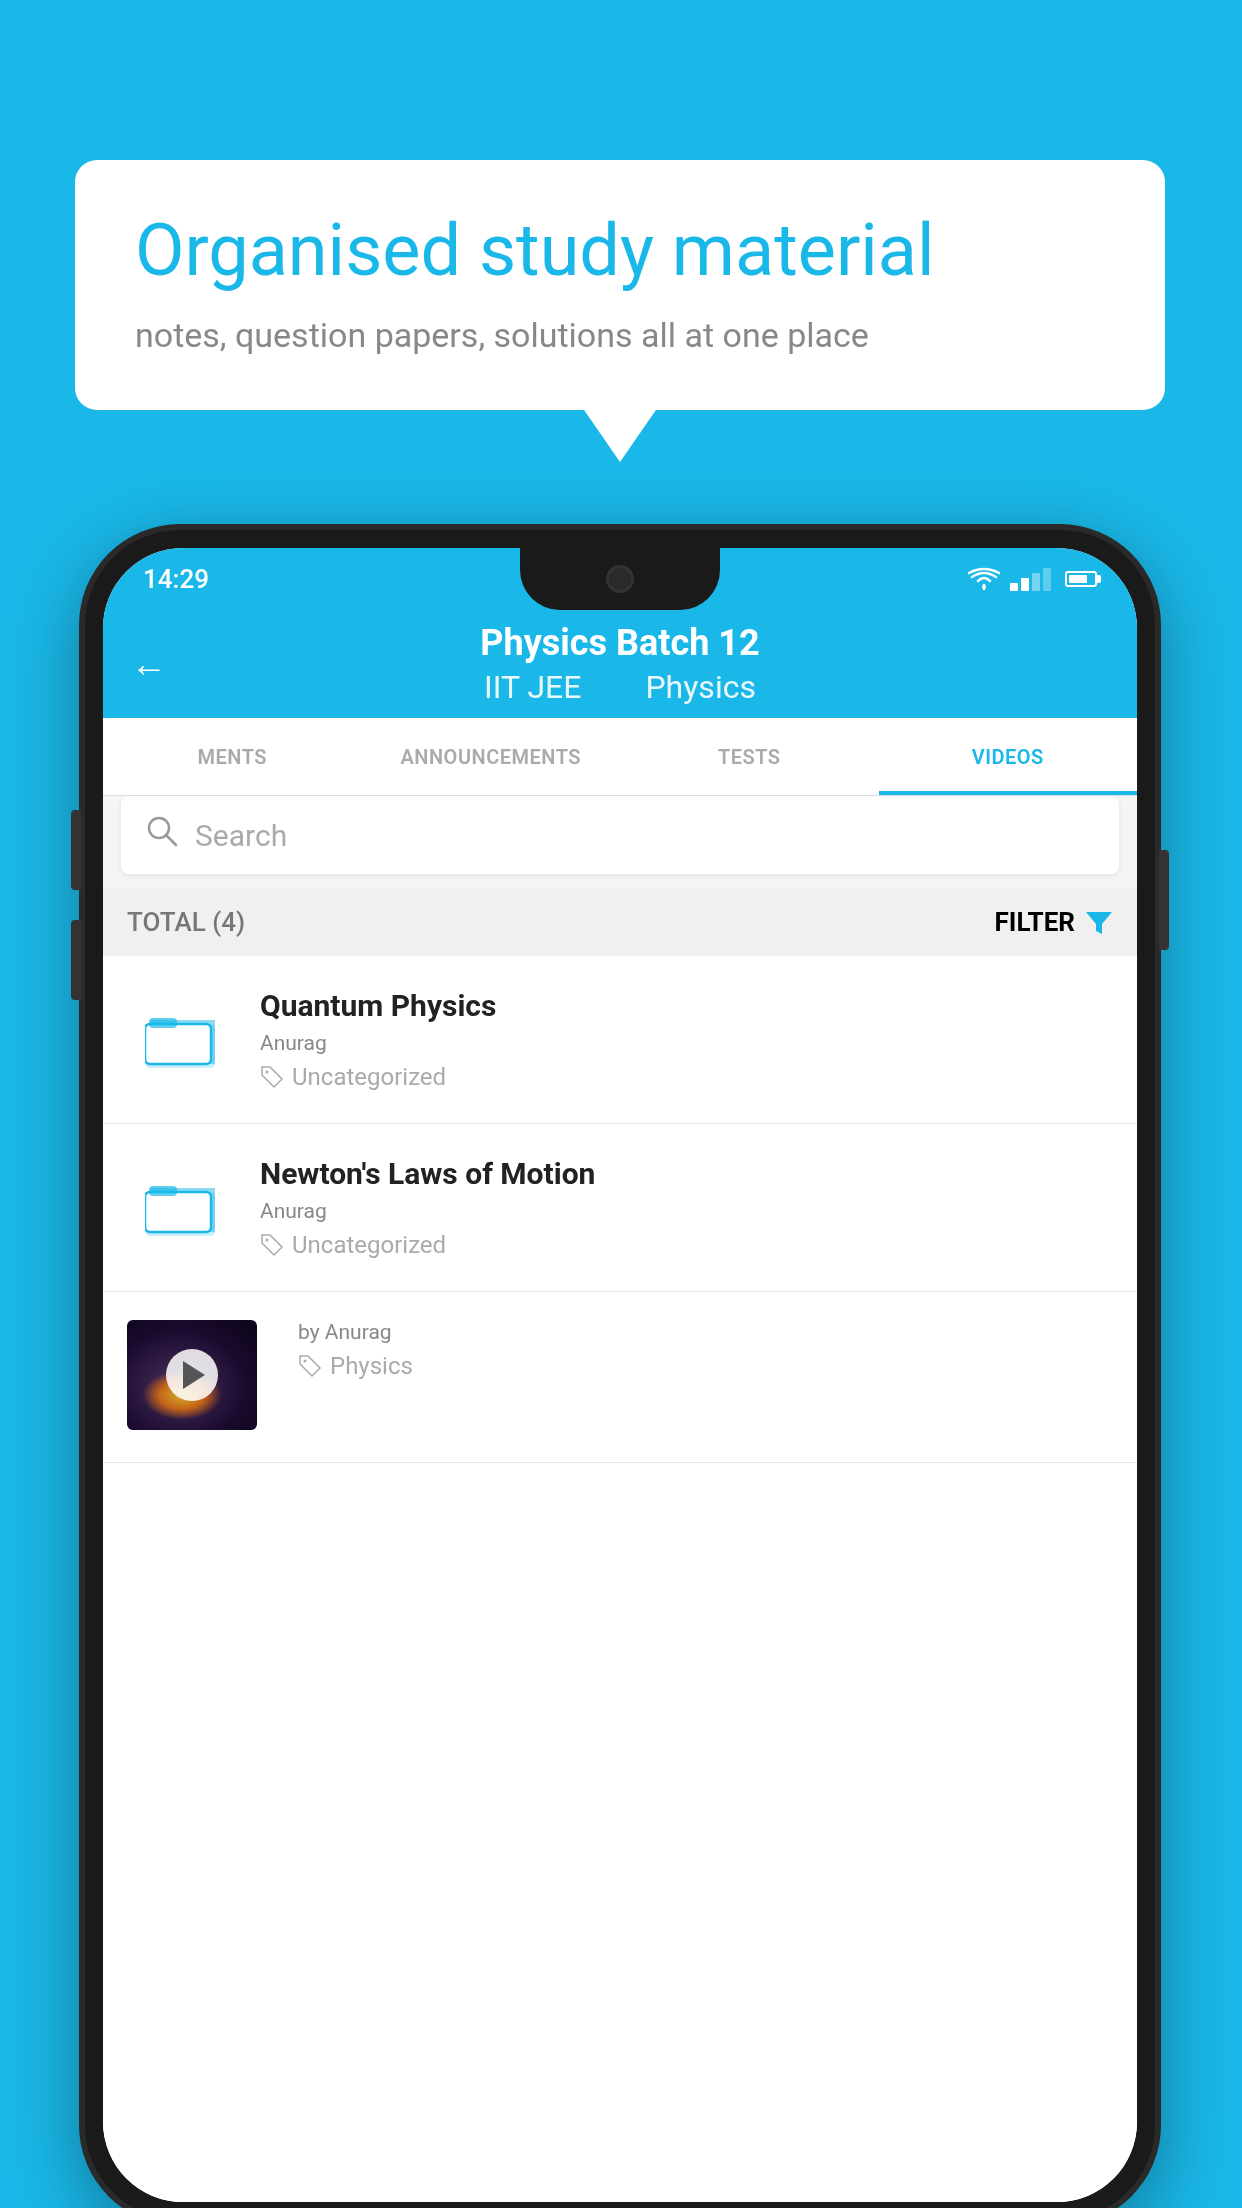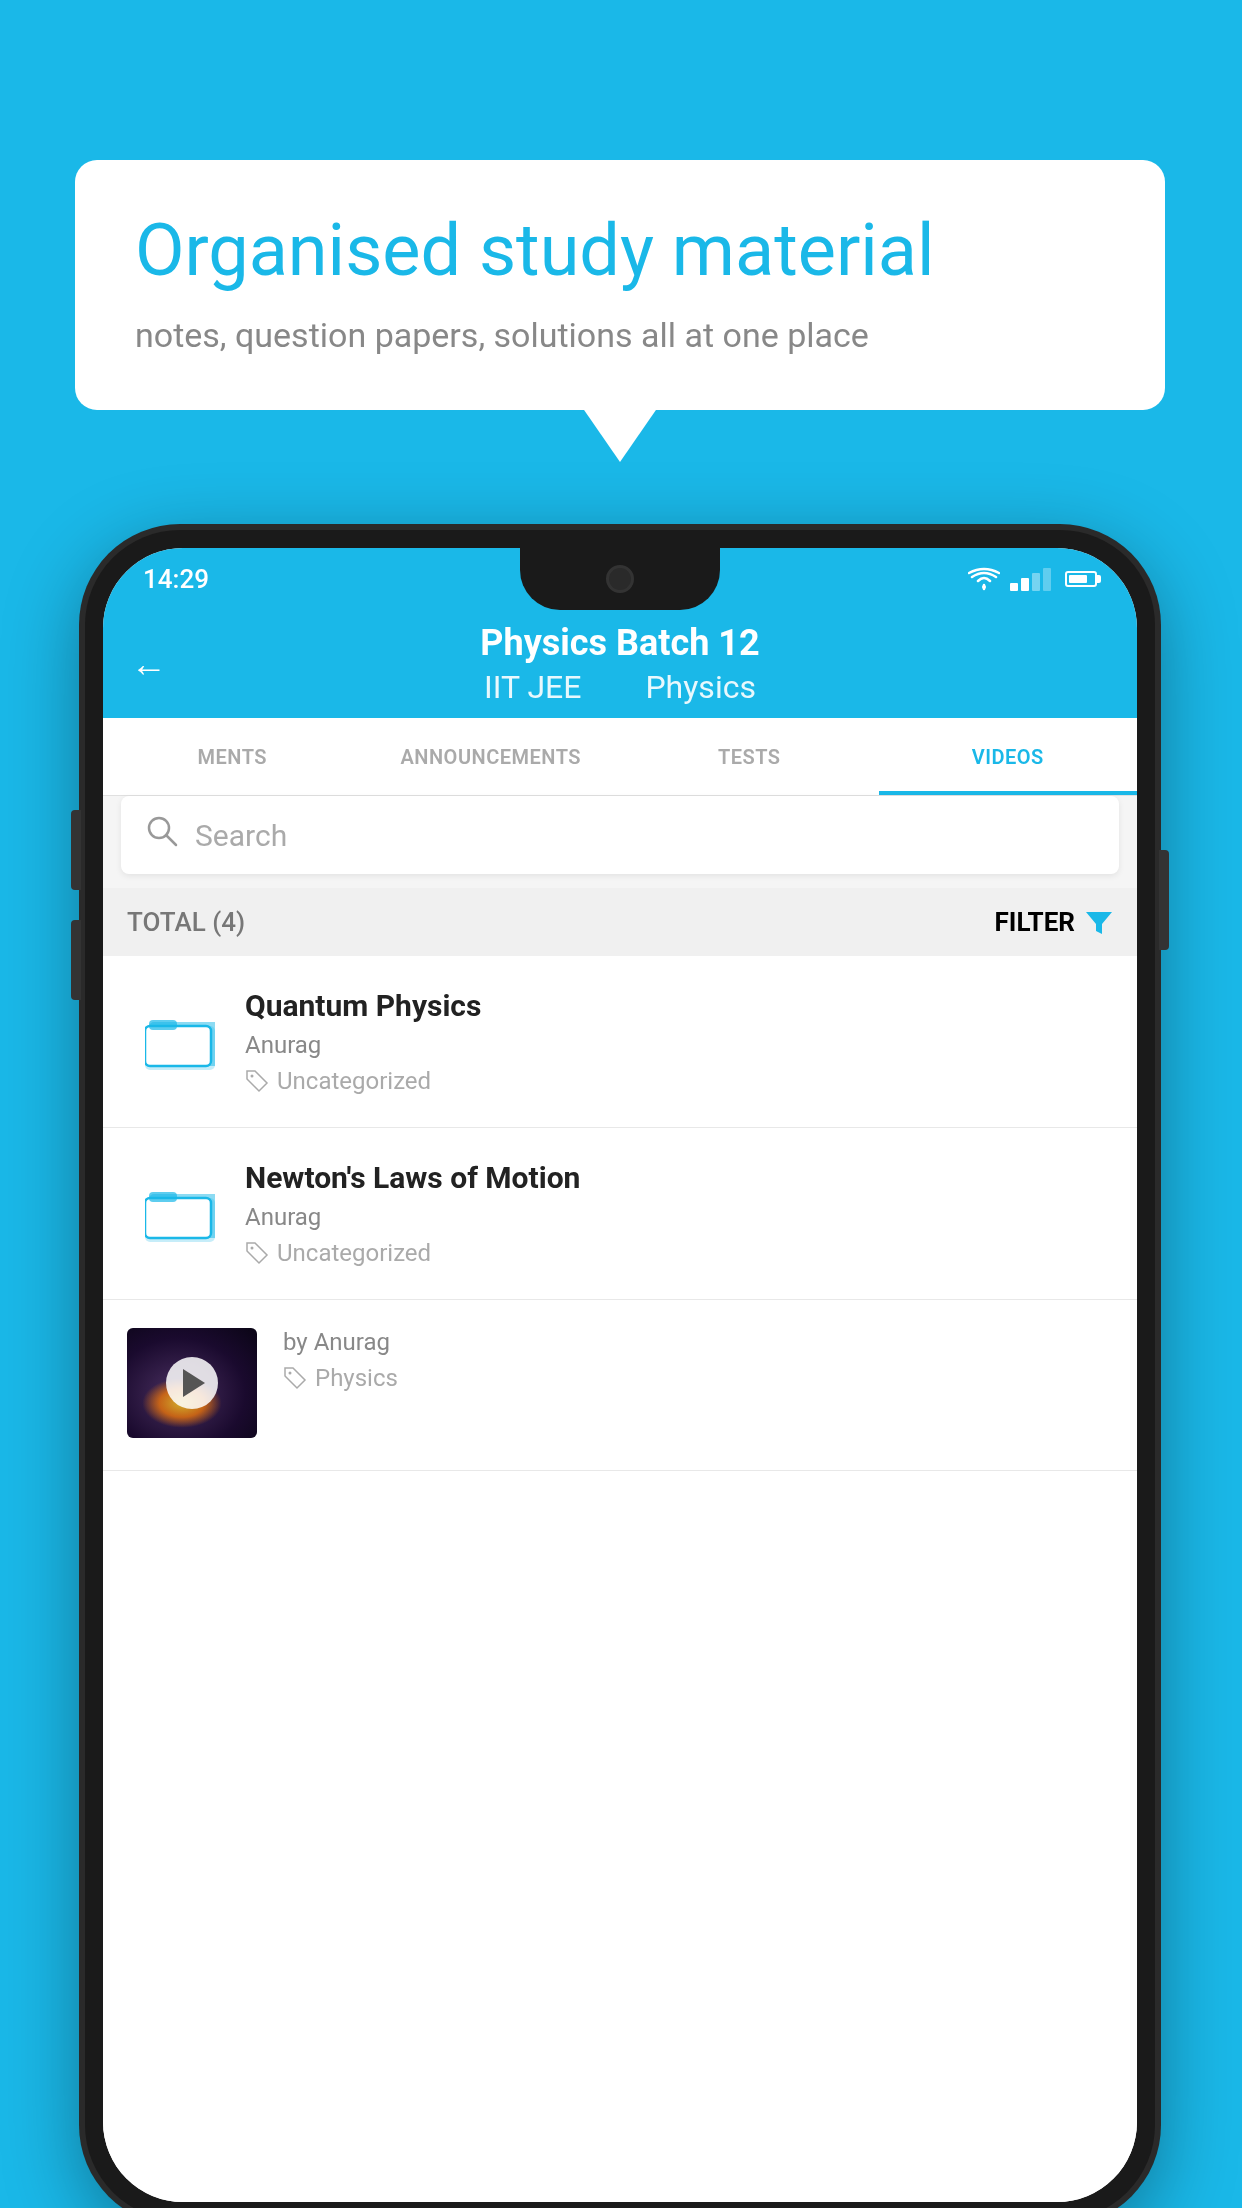--- a/index.html
+++ b/index.html
@@ -322,20 +322,21 @@
     }
 
     
     .video-item {
       display: flex;
       align-items: center;
       padding: 32px 24px;
       border-bottom: 1px solid #e8e8e8;
       background: white;
       min-height: 145px;
+      gap: 15px;
     }
     .video-thumb {
       width: 130px;
       height: 110px;
       border-radius: 6px;
       margin-right: 26px;
       flex-shrink: 0;
       position: relative;
       overflow: hidden;
       background: #ddd;
@@ -357,21 +358,21 @@
     .video-info {
       flex: 1;
     }
     .video-title {
       font-size: 30px;
       font-weight: 700;
       color: #222;
       margin-bottom: 8px;
     }
     .video-author {
-      font-size: 24px;
+      font-size: 21px;
       color: #888;
       margin-bottom: 8px;
     }
     .video-tag {
       display: flex;
       align-items: center;
       gap: 8px;
       color: #aaa;
       font-size: 24px;
     }

